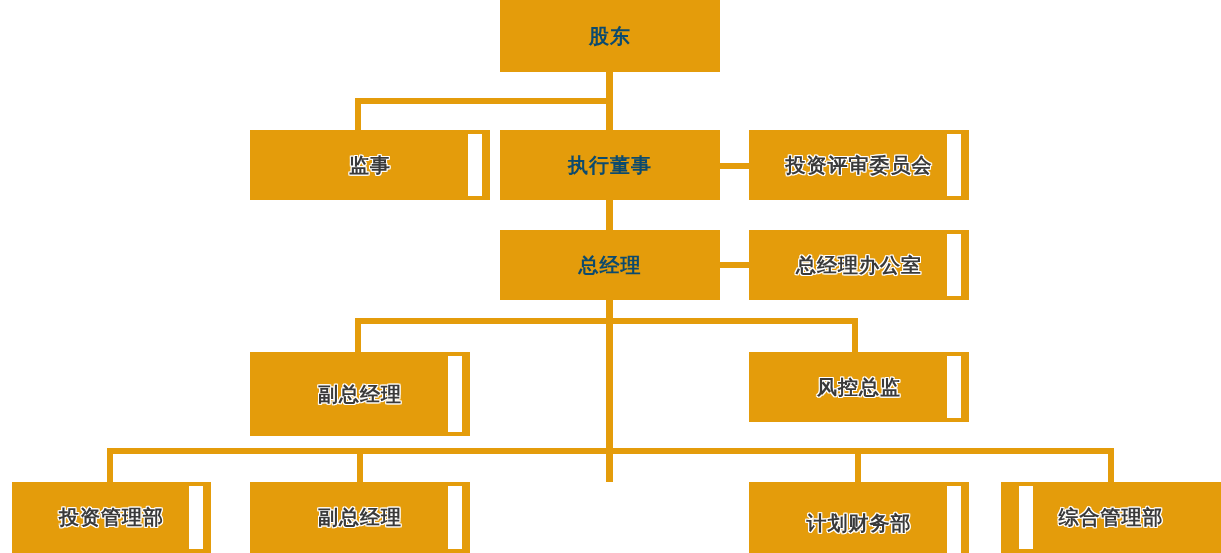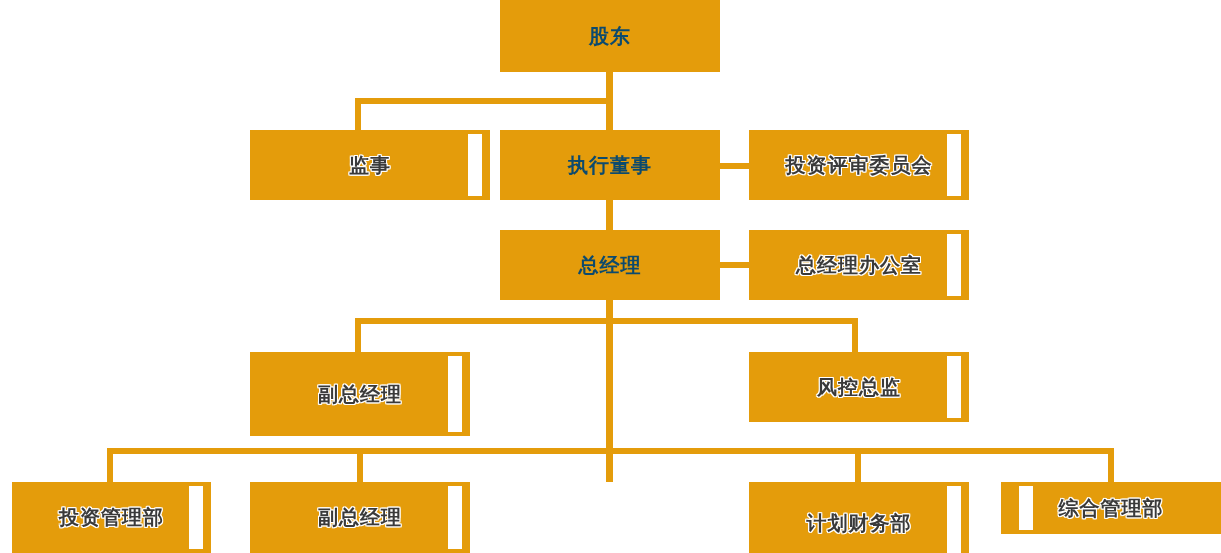--- a/index.html
+++ b/index.html
@@ -151,18 +151,18 @@
     <span class="tab right"></span>
     <span class="label">副总经理</span>
   </div>
 
 
   <div class="node dark" style="left:749px; top:482px; width:220px; height:82px;">
     <span class="tab right"></span>
     <span class="label">计划财务部</span>
   </div>
 
-  <div class="node dark" style="left:1001px; top:482px; width:220px; height:52px;">
+  <div class="node dark" style="left:1001px; top:482px; width:220px; height:71px;">
     <span class="tab left"></span>
     <span class="label">综合管理部</span>
   </div>
 
 </div>
 
 </body></html>

